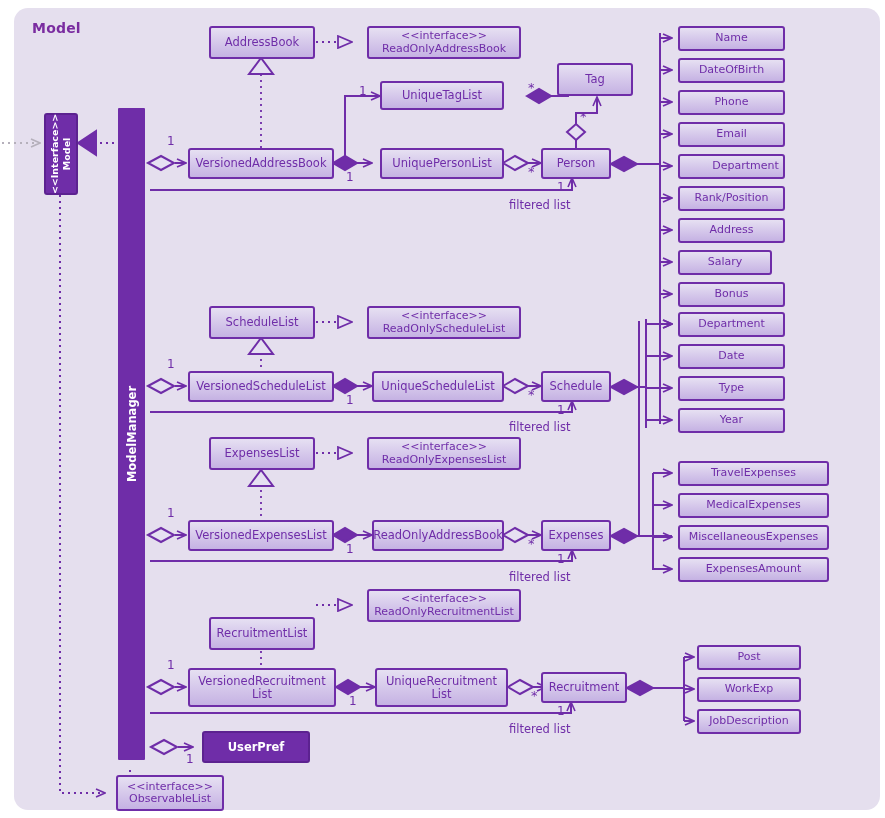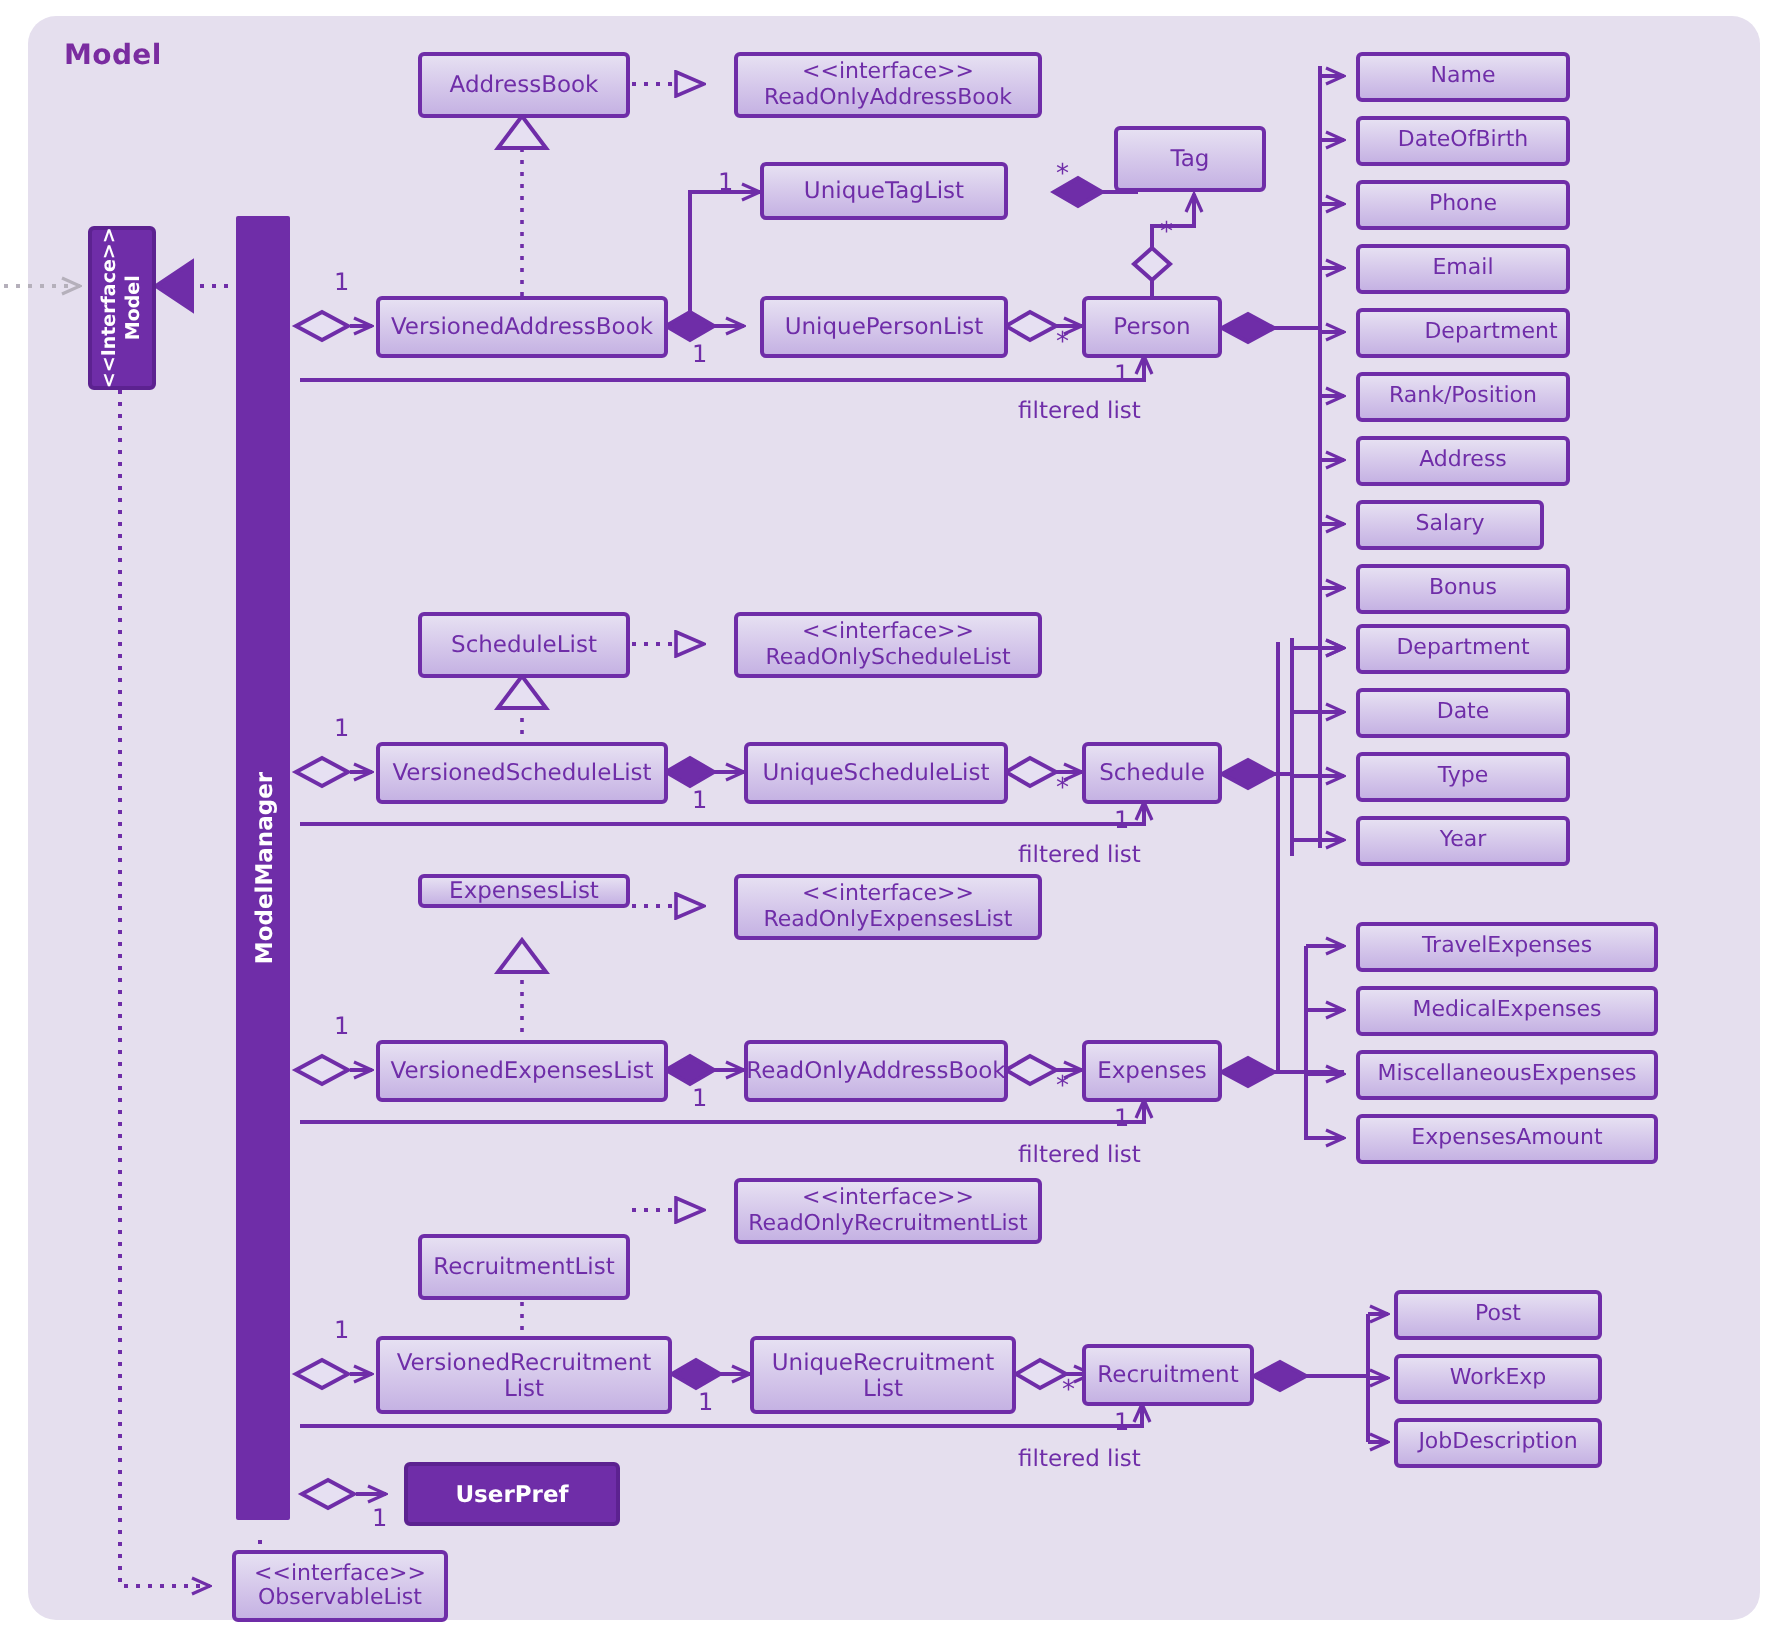--- a/index.html
+++ b/index.html
@@ -212,21 +212,21 @@
   <div class="cbox" style="left:188px;top:371px;width:146px;height:31px;">
     <span>VersionedScheduleList</span>
   </div>
   <div class="cbox" style="left:372px;top:371px;width:132px;height:31px;">
     <span>UniqueScheduleList</span>
   </div>
   <div class="cbox" style="left:541px;top:371px;width:70px;height:31px;">
     <span>Schedule</span>
   </div>
 
-  <div class="cbox" style="left:209px;top:437px;width:106px;height:17px;">
+  <div class="cbox" style="left:209px;top:437px;width:106px;height:33px;">
     <span>ExpensesList</span>
   </div>
   <div class="cbox iface" style="left:367px;top:437px;width:154px;height:33px;flex-direction:column;">
     <span>&lt;&lt;interface&gt;&gt;</span>
     <span>ReadOnlyExpensesList</span>
   </div>
   <div class="cbox" style="left:188px;top:520px;width:146px;height:31px;">
     <span>VersionedExpensesList</span>
   </div>
   <div class="cbox" style="left:372px;top:520px;width:132px;height:31px;">

